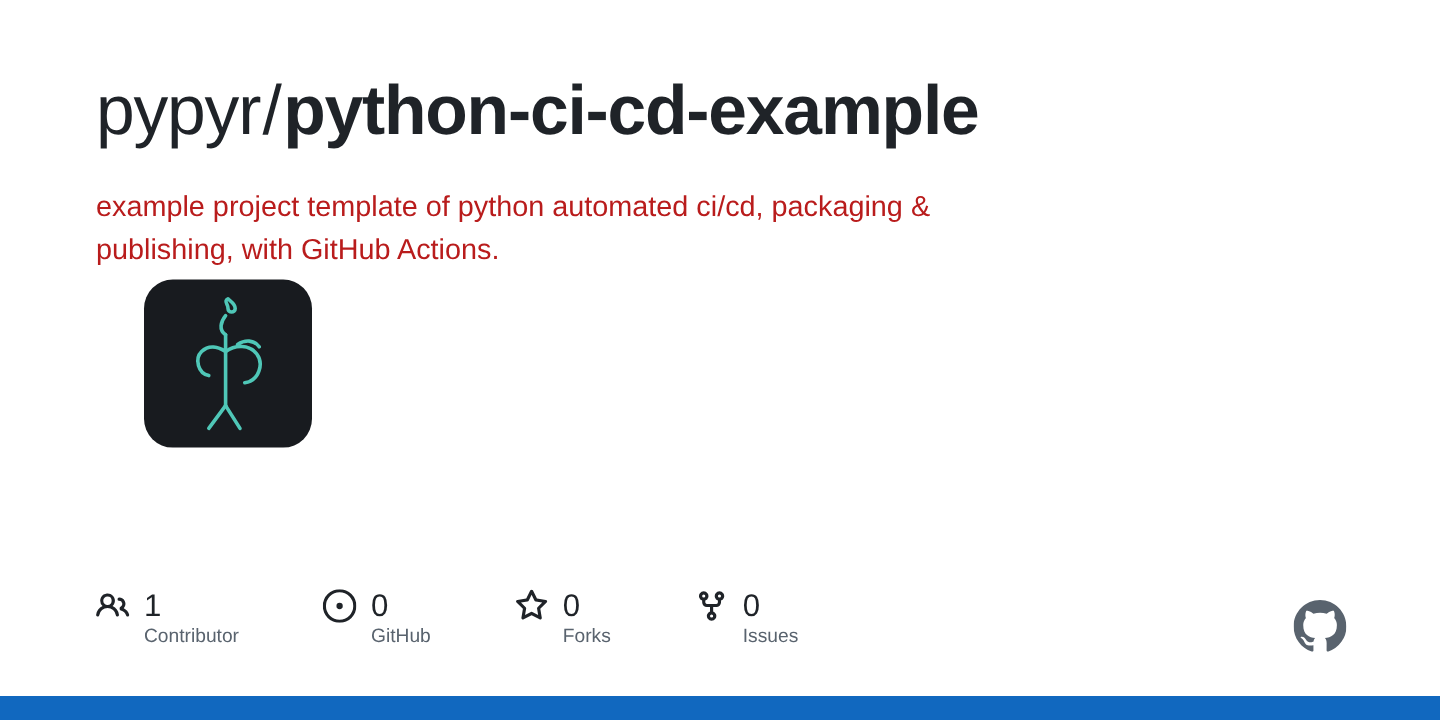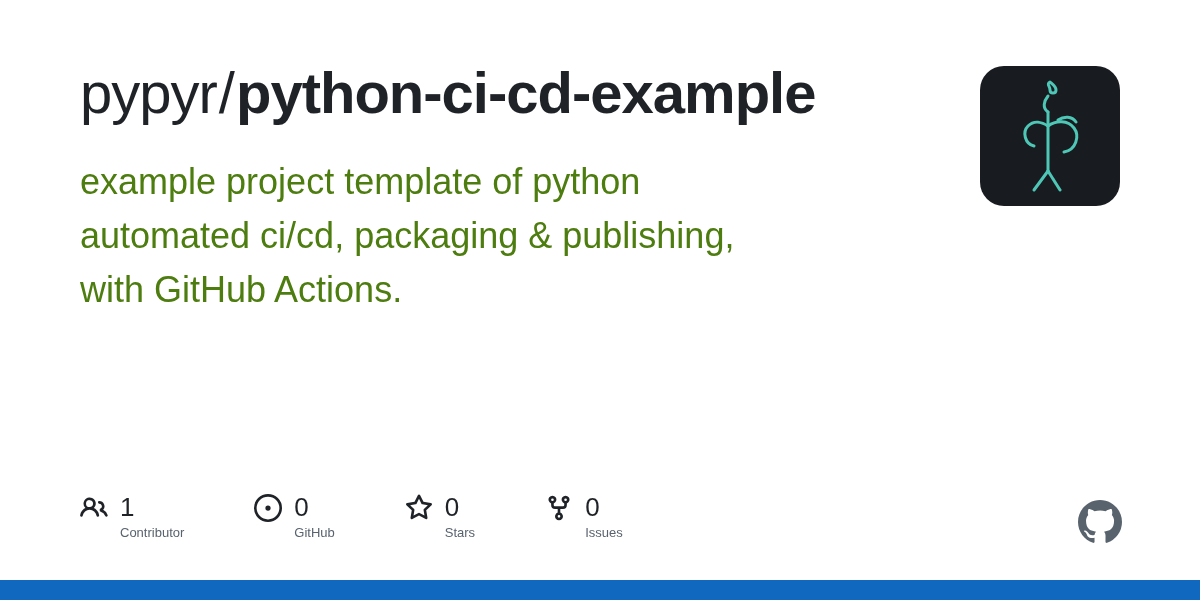--- a/index.html
+++ b/index.html
@@ -13,20 +13,21 @@
       background: #ffffff;
       font-family: -apple-system, BlinkMacSystemFont, "Segoe UI", Helvetica, Arial, sans-serif;
       position: relative;
       overflow: hidden;
     }
     .content {
       padding: 60px 80px 0 80px;
       display: flex;
       justify-content: space-between;
       align-items: flex-start;
+      flex-direction: column;
     }
     .left-col {
       flex: 1;
       max-width: 760px;
     }
     .title-line {
       font-size: 58px;
       line-height: 1.15;
       color: #1f2328;
       font-weight: 400;
@@ -40,23 +41,23 @@
       margin: 0 2px;
     }
     .title-line .repo {
       font-weight: 700;
     }
     .title-line .repo-light {
       font-weight: 700;
     }
     .description {
       margin-top: 28px;
-      font-size: 36px;
+      font-size: 24px;
       line-height: 1.5;
-      color: #4d7c0f;
+      color: #b91c1c;
       max-width: 720px;
     }
     .avatar-box {
       width: 140px;
       height: 140px;
       background: #181b1f;
       border-radius: 24px;
       display: flex;
       align-items: center;
       justify-content: center;
@@ -89,21 +90,21 @@
     .stat-text {
       display: flex;
       flex-direction: column;
     }
     .stat-value {
       font-size: 26px;
       color: #1f2328;
       line-height: 1.2;
     }
     .stat-label {
-      font-size: 13px;
+      font-size: 16px;
       color: #59636e;
       margin-top: 2px;
     }
     .github-logo {
       position: absolute;
       bottom: 56px;
       right: 78px;
       width: 44px;
       height: 44px;
       color: #59636e;
@@ -162,21 +163,21 @@
       <span class="stat-label">GitHub</span>
     </div>
   </div>
 
   <div class="stat-item">
     <svg class="stat-icon" viewBox="0 0 16 16" fill="currentColor">
       <path d="M8 .25a.75.75 0 0 1 .673.418l1.882 3.815 4.21.612a.75.75 0 0 1 .416 1.279l-3.046 2.97.719 4.192a.751.751 0 0 1-1.088.791L8 12.347l-3.766 1.98a.75.75 0 0 1-1.088-.79l.72-4.194L.818 6.374a.75.75 0 0 1 .416-1.28l4.21-.611L7.327.668A.75.75 0 0 1 8 .25Zm0 2.445L6.615 5.5a.75.75 0 0 1-.564.41l-3.097.45 2.24 2.184a.75.75 0 0 1 .216.664l-.528 3.084 2.769-1.456a.75.75 0 0 1 .698 0l2.77 1.456-.53-3.084a.75.75 0 0 1 .216-.664l2.24-2.183-3.096-.45a.75.75 0 0 1-.564-.41L8 2.694Z"></path>
     </svg>
     <div class="stat-text">
       <span class="stat-value">0</span>
-      <span class="stat-label">Stars</span>
+      <span class="stat-label">Forks</span>
     </div>
   </div>
 
   <div class="stat-item">
     <svg class="stat-icon" viewBox="0 0 16 16" fill="currentColor">
       <path d="M5 5.372v.878c0 .414.336.75.75.75h4.5a.75.75 0 0 0 .75-.75v-.878a2.25 2.25 0 1 1 1.5 0v.878a2.25 2.25 0 0 1-2.25 2.25h-1.5v2.128a2.251 2.251 0 1 1-1.5 0V8.5h-1.5A2.25 2.25 0 0 1 3.5 6.25v-.878a2.25 2.25 0 1 1 1.5 0ZM5 3.25a.75.75 0 1 0-1.5 0 .75.75 0 0 0 1.5 0Zm6.75.75a.75.75 0 1 0 0-1.5.75.75 0 0 0 0 1.5Zm-3 8.75a.75.75 0 1 0-1.5 0 .75.75 0 0 0 1.5 0Z"></path>
     </svg>
     <div class="stat-text">
       <span class="stat-value">0</span>
       <span class="stat-label">Issues</span>

